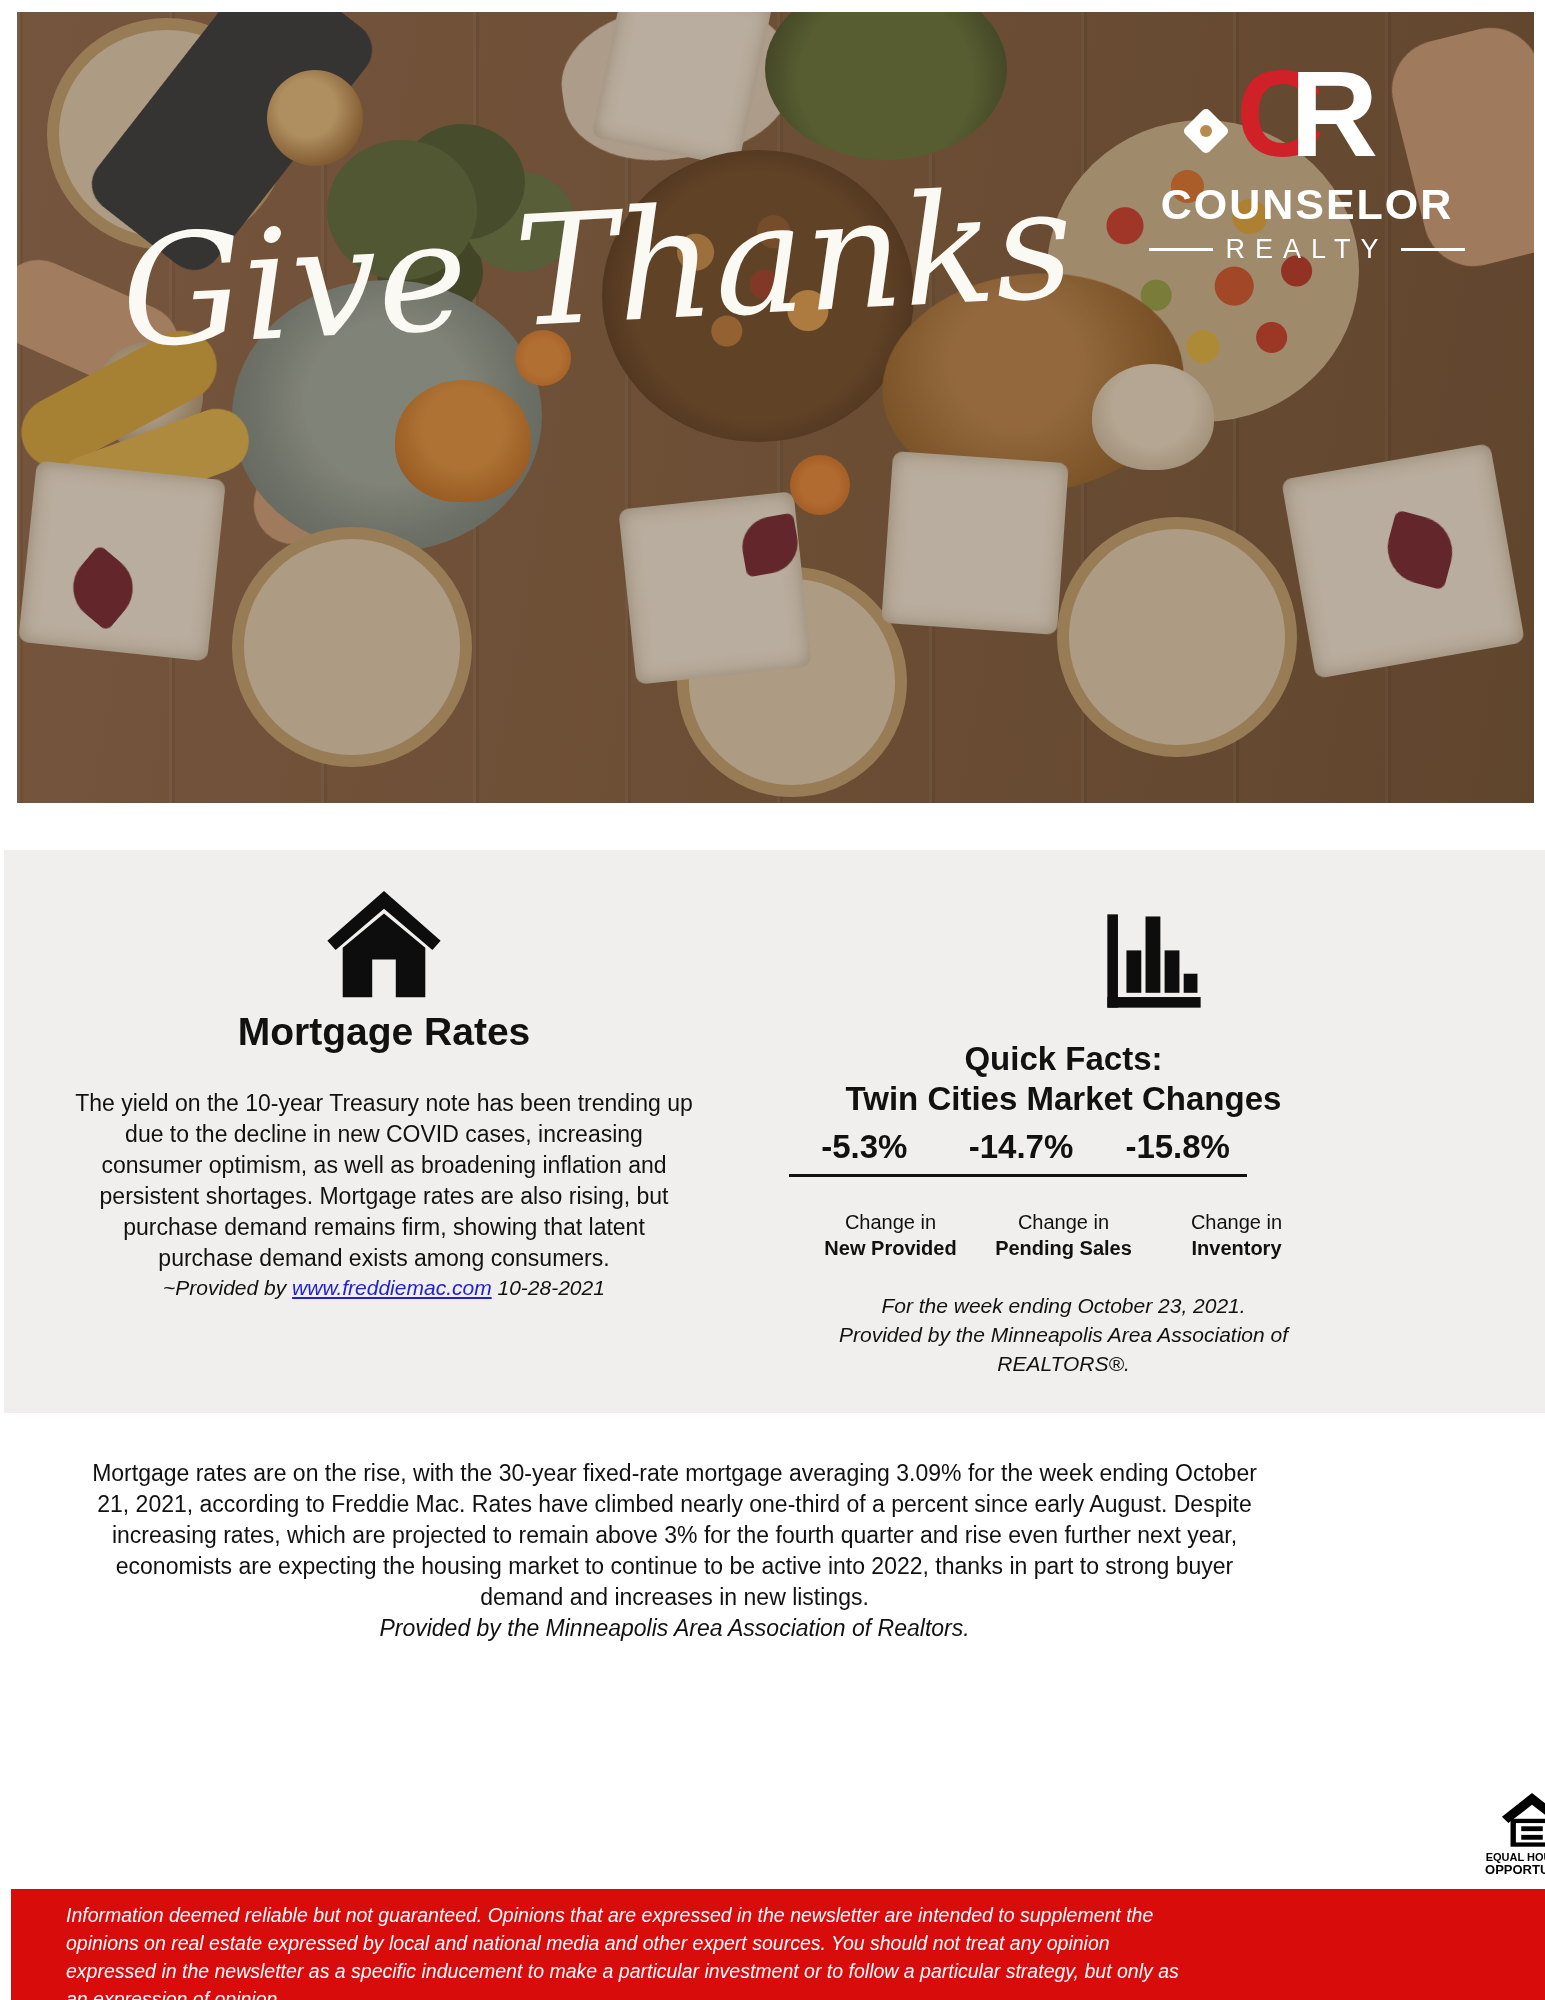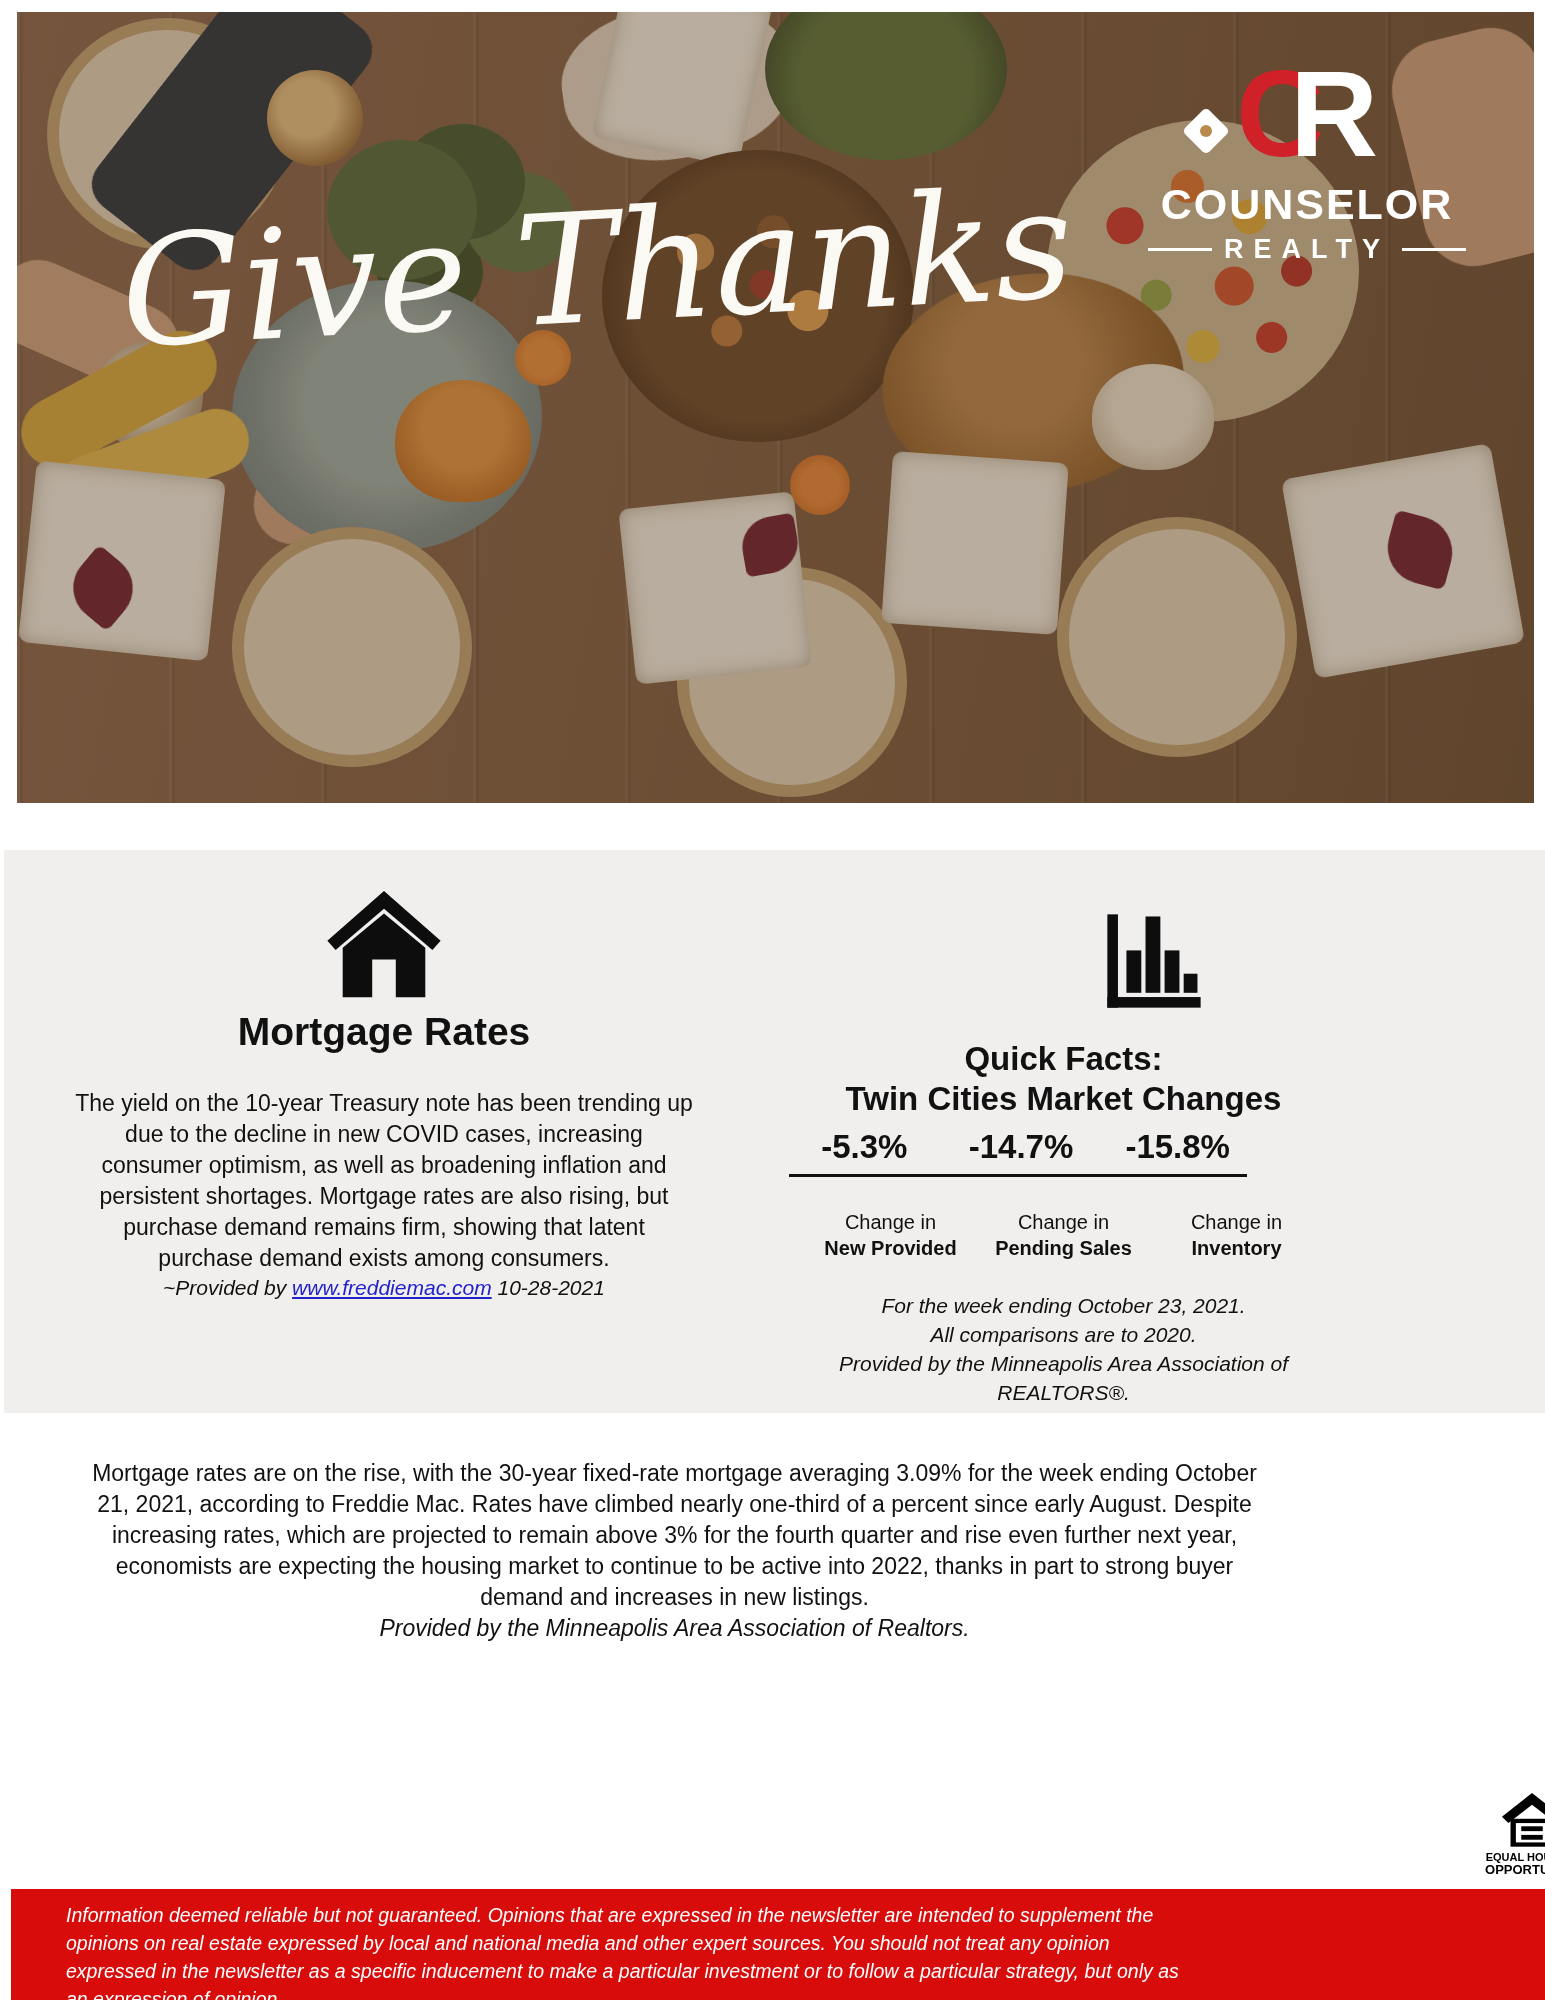--- a/index.html
+++ b/index.html
@@ -81,21 +81,21 @@
   
   .logo{position:absolute;left:1090px;top:46px;width:400px;text-align:center;z-index:6;color:#fff;}
   .logo-mark{position:relative;height:120px;font-size:122px;line-height:112px;font-weight:bold;}
   .logo-c{color:#d02128;}
   .logo-r{color:#ffffff;margin-left:-34px;}
   .tag-icon{position:absolute;left:82px;top:56px;width:34px;height:34px;background:#fff;border-radius:5px;
             transform:rotate(45deg);z-index:7;}
   .tag-icon::after{content:"";position:absolute;left:11px;top:11px;width:12px;height:12px;border-radius:50%;
             background:#b98a4e;}
   .logo-name{font-size:43px;font-weight:bold;letter-spacing:2px;margin-top:2px;}
-  .logo-sub{margin-top:5px;font-size:27px;font-weight:bold;letter-spacing:10px;
+  .logo-sub{margin-top:5px;font-size:27px;font-weight:normal;letter-spacing:10px;
             display:flex;align-items:center;justify-content:center;gap:12px;}
   .logo-sub::before,.logo-sub::after{content:"";width:64px;height:3px;background:#fff;}
 
   
   .facts-panel{position:absolute;left:4px;top:850px;width:1545px;height:563px;background:#f0efed;}
 
   .mortgage-col{position:absolute;left:70px;top:0;width:620px;text-align:center;}
   .house-icon{width:118px;height:110px;margin:38px auto 0;}
   .house-icon svg{display:block;width:100%;height:100%;}
   .m-heading{margin:12px 0 0;font-size:39px;font-weight:bold;}
@@ -228,21 +228,20 @@
           <div class="b">Pending Sales</div>
         </div>
         <div>
           <div>Change in</div>
           <div class="b">Inventory</div>
         </div>
       </div>
 
       <div class="qf-notes">
         <div>For the week ending October 23, 2021.</div>
-        <div>All comparisons are to 2020.</div>
         <div>Provided by the Minneapolis Area Association of</div>
         <div>REALTORS®.</div>
       </div>
     </div>
   </div>
 
   <div class="main-para">
     <p>Mortgage rates are on the rise, with the 30-year fixed-rate mortgage averaging 3.09% for the week ending October 21, 2021, according to Freddie Mac. Rates have climbed nearly one-third of a percent since early August. Despite increasing rates, which are projected to remain above 3% for the fourth quarter and rise even further next year, economists are expecting the housing market to continue to be active into 2022, thanks in part to strong buyer demand and increases in new listings.</p>
     <p class="main-attr">Provided by the Minneapolis Area Association of Realtors.</p>
   </div>

